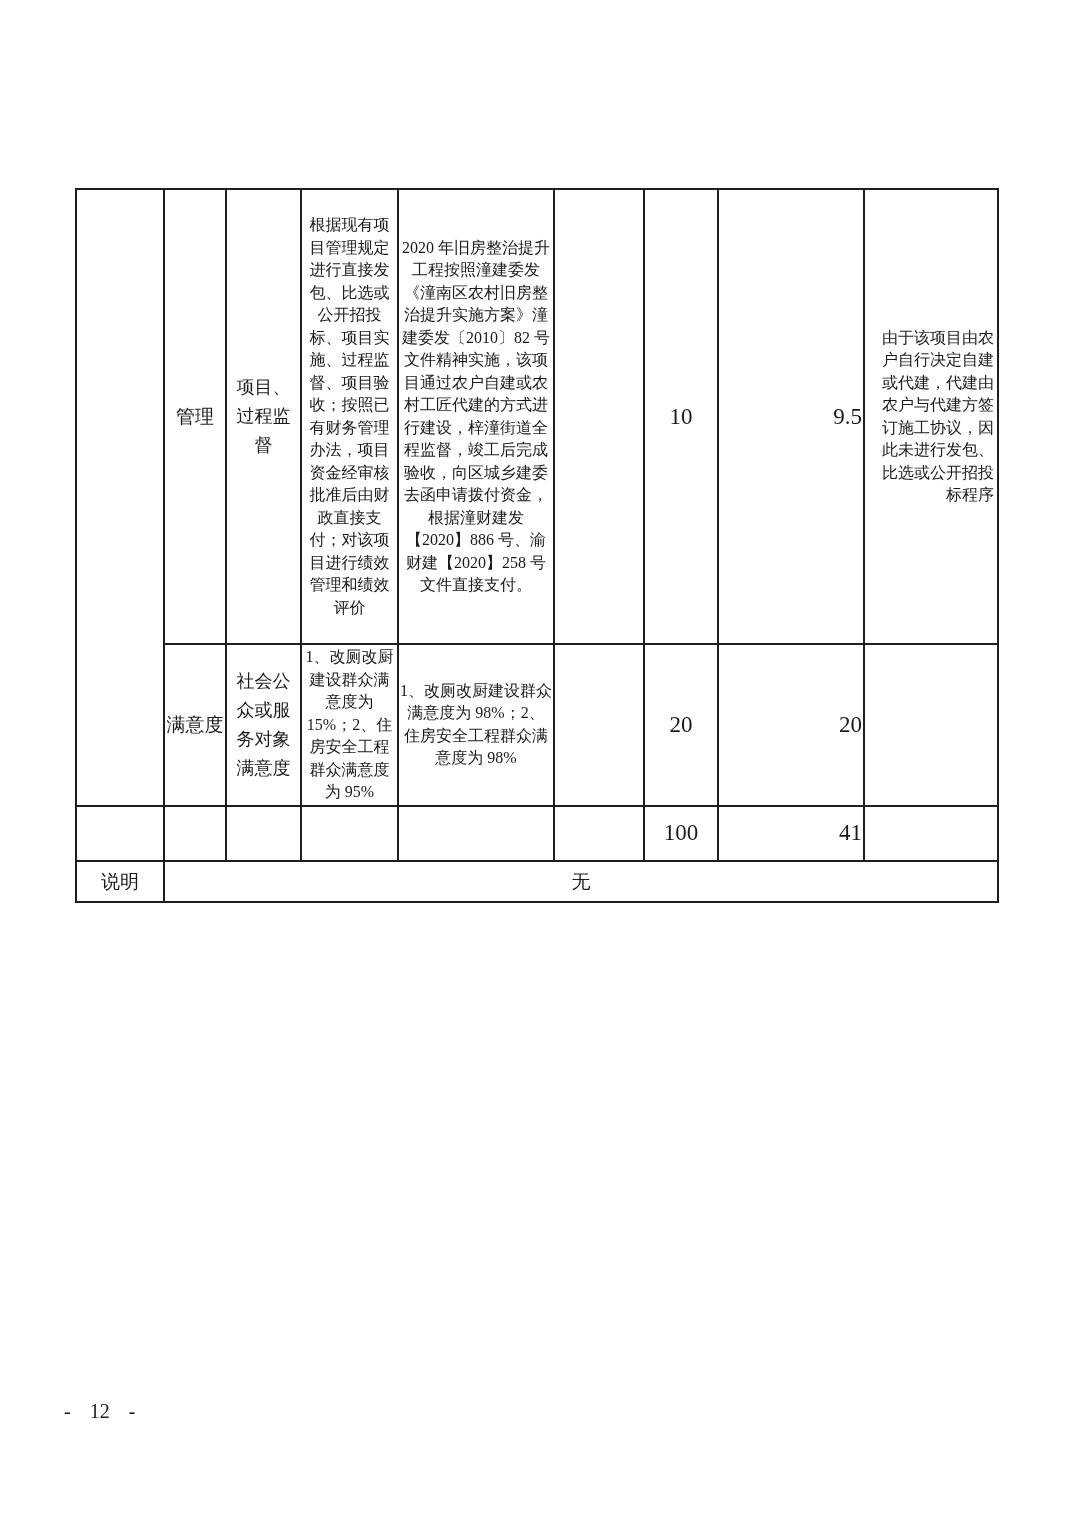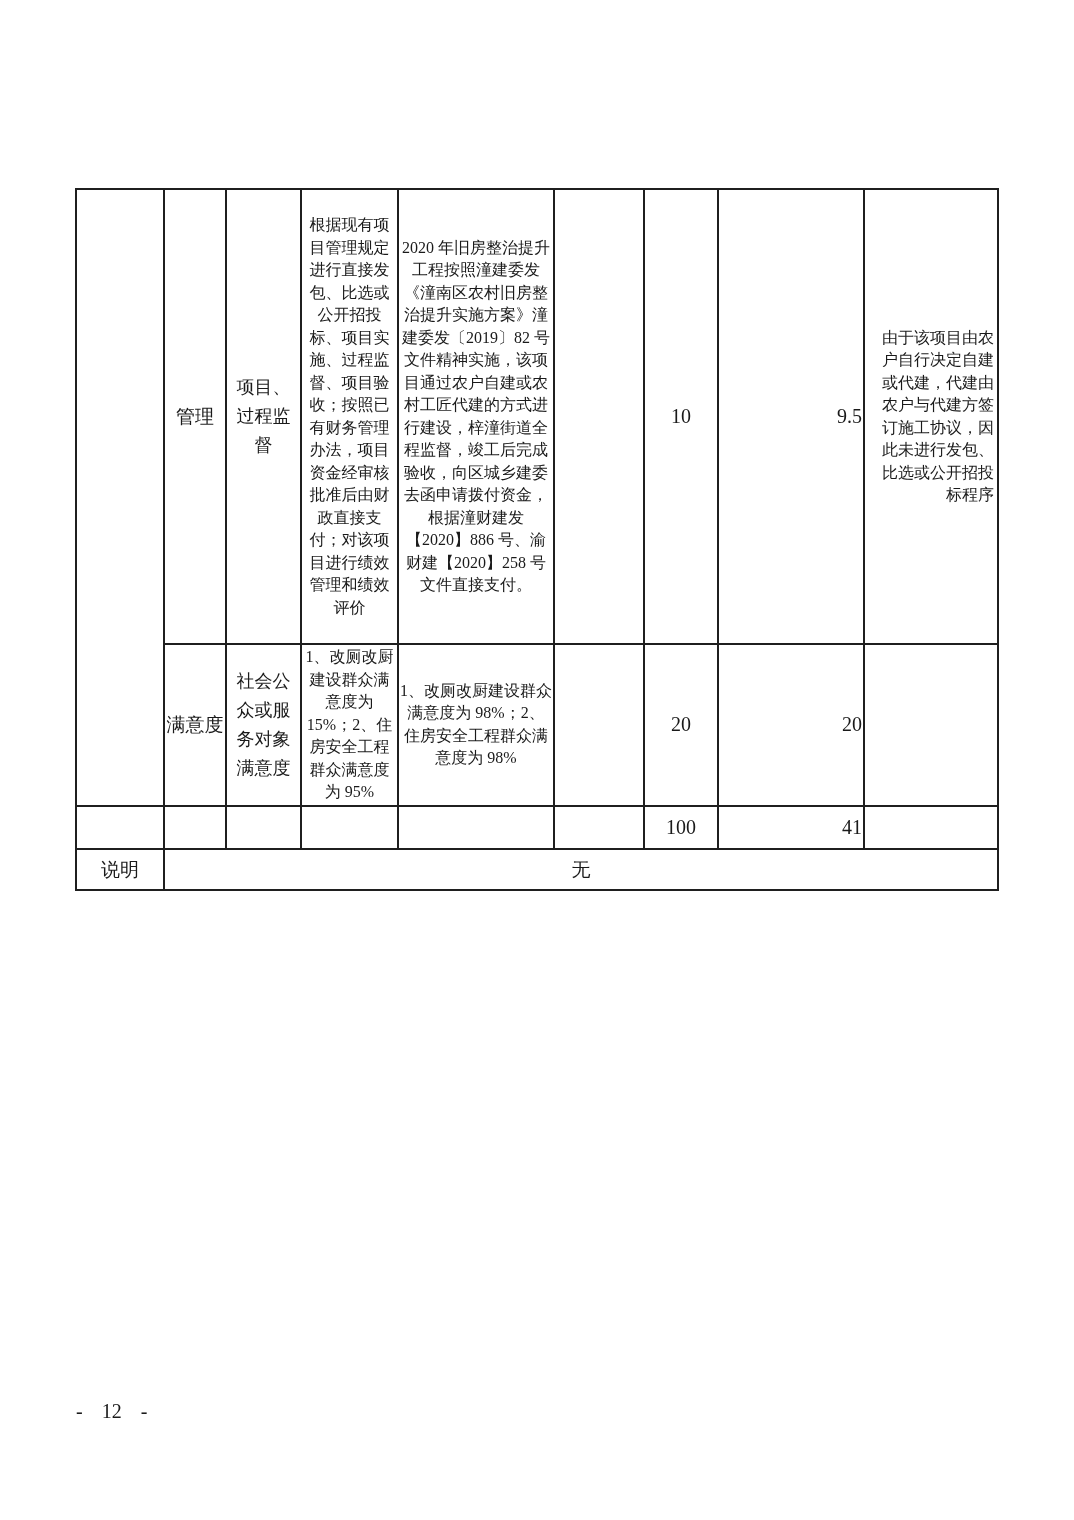--- a/index.html
+++ b/index.html
@@ -22,25 +22,25 @@
     vertical-align:middle;
     padding:1px;
     overflow:hidden;
     word-break:break-word;
   }
   .al-c { text-align:center;border-radius:12px; }
   .al-l { text-align:right; }
   .t-cat  { font-size:19px; line-height:27px;margin-top:32px; }
   .t-ind  { font-size:18px; line-height:29px; }
   .t-body { font-size:16px; line-height:22.5px; }
-  .t-num  { font-size:20px; }
+  .t-num  { font-size:23px; }
   .pad-l  { padding-left:4px !important; }
   .pad-lr { padding-left:4px !important; padding-right:3px !important; }
   .page-num {
-    position:absolute; left:76px; top:1400px;
+    position:absolute; left:64px; top:1400px;
     font-size:20px;
     word-spacing:14px;
     color:#1a1a1a;
   }
 </style>
 </head>
 <body>
 
 <div class="page">
 
@@ -56,39 +56,39 @@
       <col style="width:146px">
       <col style="width:134px">
     </colgroup>
 
     <tbody>
         <tr style="height:455px">
       <td rowspan="2"></td>
       <td class="t-cat al-c">管理</td>
       <td class="t-ind al-c">项目、过程监督</td>
       <td class="t-body al-c">根据现有项目管理规定进行直接发包、比选或公开招投标、项目实施、过程监督、项目验收；按照已有财务管理办法，项目资金经审核批准后由财政直接支付；对该项目进行绩效管理和绩效评价</td>
-      <td class="t-body al-c">2020 年旧房整治提升工程按照潼建委发《潼南区农村旧房整治提升实施方案》潼建委发〔2019〕82 号文件精神实施，该项目通过农户自建或农村工匠代建的方式进行建设，梓潼街道全程监督，竣工后完成验收，向区城乡建委去函申请拨付资金，根据潼财建发【2020】886 号、渝财建【2020】258 号文件直接支付。</td>
+      <td class="t-body al-c">2020 年旧房整治提升工程按照潼建委发《潼南区农村旧房整治提升实施方案》潼建委发〔2010〕82 号文件精神实施，该项目通过农户自建或农村工匠代建的方式进行建设，梓潼街道全程监督，竣工后完成验收，向区城乡建委去函申请拨付资金，根据潼财建发【2020】886 号、渝财建【2020】258 号文件直接支付。</td>
       <td></td>
       <td class="t-num al-c">10</td>
       <td class="t-num al-l pad-l">9.5</td>
       <td class="t-body al-l pad-lr">由于该项目由农户自行决定自建或代建，代建由农户与代建方签订施工协议，因此未进行发包、比选或公开招投标程序</td>
     </tr>
 
     <tr style="height:161px">
       <td class="t-cat al-c">满意度</td>
       <td class="t-ind al-c">社会公众或服务对象满意度</td>
       <td class="t-body al-c">1、改厕改厨建设群众满意度为 15%；2、住房安全工程群众满意度为 95%</td>
       <td class="t-body al-c">1、改厕改厨建设群众满意度为 98%；2、住房安全工程群众满意度为 98%</td>
       <td></td>
       <td class="t-num al-c">20</td>
       <td class="t-num al-l pad-l">20</td>
       <td></td>
     </tr>
 
-    <tr style="height:43px">
+    <tr style="height:55px">
       <td></td>
       <td></td>
       <td></td>
       <td></td>
       <td></td>
       <td></td>
       <td class="t-num al-c">100</td>
       <td class="t-num al-l pad-l">41</td>
       <td></td>
     </tr>

